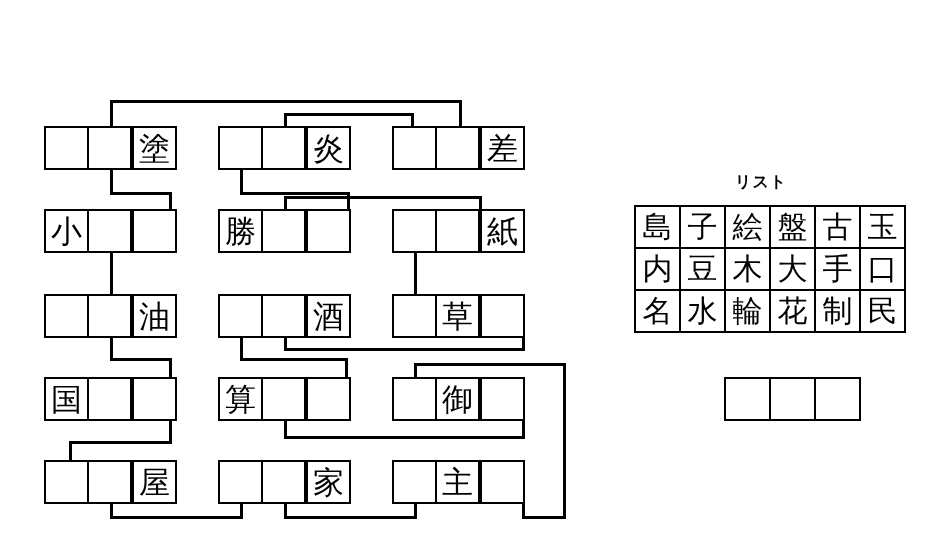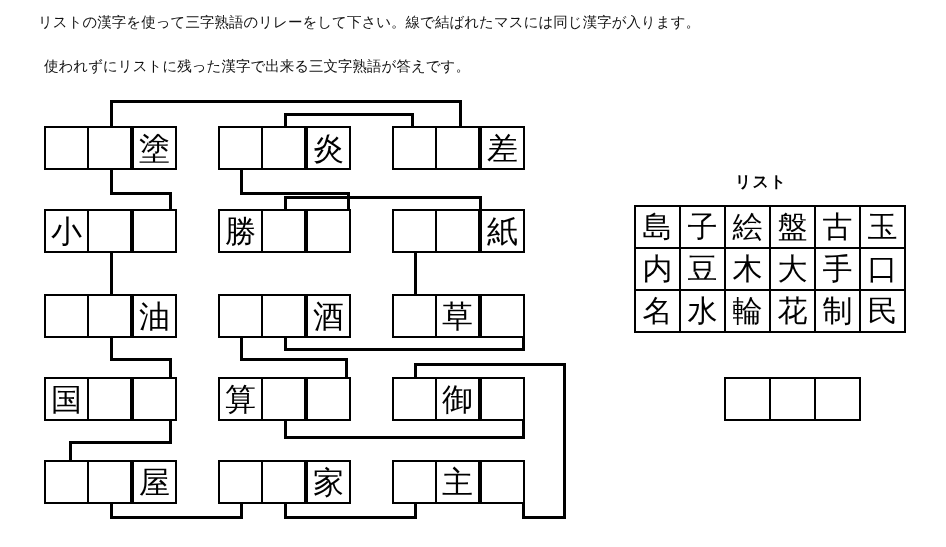--- a/index.html
+++ b/index.html
@@ -102,22 +102,20 @@
     border: 2px solid #000000;
     width: 45px;
     height: 42px;
     padding: 0;
   }
 </style>
 </head>
 <body>
 
 <div class="instructions">
-  <div class="instr-line">リストの漢字を使って三字熟語のリレーをして下さい。線で結ばれたマスには同じ漢字が入ります。</div>
-  <div class="instr-line second">使われずにリストに残った漢字で出来る三文字熟語が答えです。</div>
 </div>
 
 <div id="board">
 
   <div class="conn v" style="left:110px; top:100px; height:28px;"></div>
   <div class="conn h" style="left:110px; top:100px; width:352px;"></div>
   <div class="conn v" style="left:459px; top:100px; height:28px;"></div>
 
   <div class="conn v" style="left:284px; top:113px; height:15px;"></div>
   <div class="conn h" style="left:284px; top:113px; width:130px;"></div>

